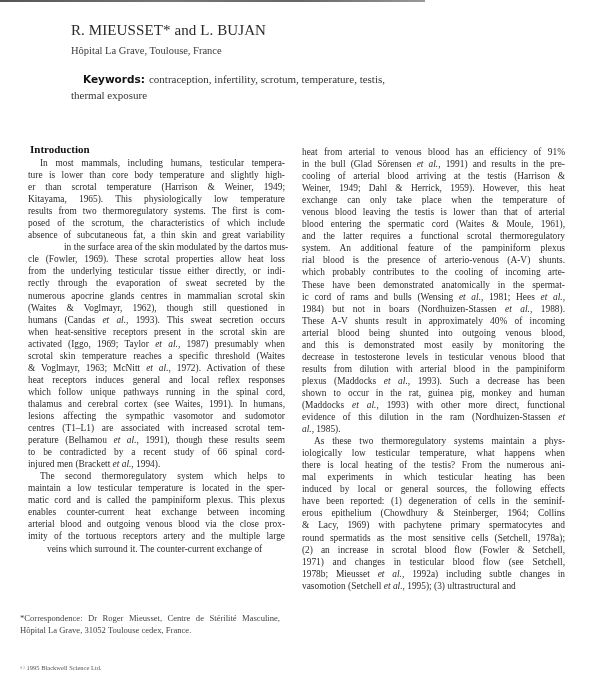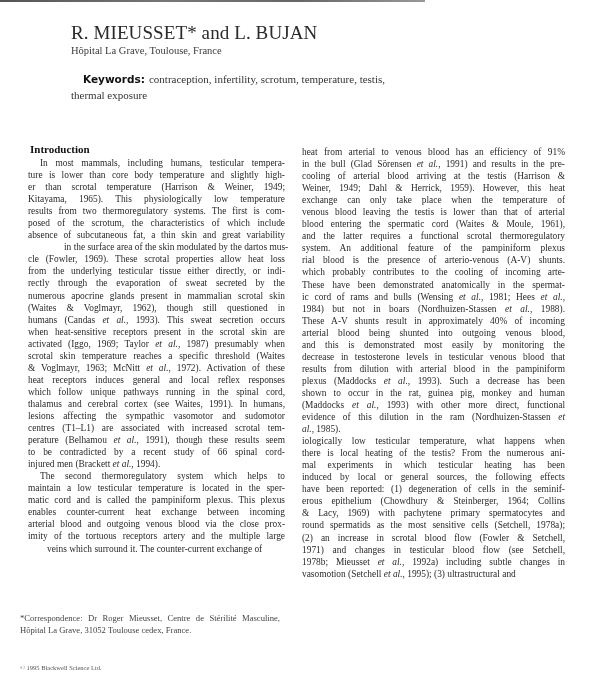--- a/index.html
+++ b/index.html
@@ -7,21 +7,21 @@
     width: 600px; height: 695px; position: relative; overflow: hidden;
     font-family: "Liberation Serif", "DejaVu Serif", serif;
     color: #2b2b2b;
   }
   .top-rule {
     position: absolute; left: 0; top: 0; width: 425px; height: 2px;
     background: linear-gradient(90deg, #555 0%, #777 40%, #666 70%, #999 100%);
   }
   .authors {
     position: absolute; left: 71px; top: 22px;
-    font-size: 19px; letter-spacing: 0.1px; color: #2a2a2a;
+    font-size: 15px; letter-spacing: 0.1px; color: #2a2a2a;
   }
   .affil {
     position: absolute; left: 71px; top: 45px;
     font-size: 10.5px; color: #3a3a3a;
   }
   .keywords {
     position: absolute; left: 71px; top: 72px; width: 340px;
     font-size: 11px; line-height: 15.5px; color: #333;
     text-indent: 12px;
   }
@@ -74,21 +74,21 @@
         <span class="line" style="text-indent: 0px;">ture is lower than core body temperature and slightly high-</span>
         <span class="line" style="text-indent: 0px;">er than scrotal temperature (Harrison &amp; Weiner, 1949;</span>
         <span class="line" style="text-indent: 0px;">Kitayama, 1965). This physiologically low temperature</span>
         <span class="line" style="text-indent: 0px;">results from two thermoregulatory systems. The first is com-</span>
         <span class="line" style="text-indent: 0px;">posed of the scrotum, the characteristics of which include</span>
         <span class="line" style="text-indent: 0px;">absence of subcutaneous fat, a thin skin and great variability</span>
         <span class="line" style="text-indent: 0px; padding-left: 36px;">in the surface area of the skin modulated by the dartos mus-</span>
         <span class="line" style="text-indent: 0px;">cle (Fowler, 1969). These scrotal properties allow heat loss</span>
         <span class="line" style="text-indent: 0px;">from the underlying testicular tissue either directly, or indi-</span>
         <span class="line" style="text-indent: 0px;">rectly through the evaporation of sweat secreted by the</span>
-        <span class="line" style="text-indent: 0px;">numerous apocrine glands present in mammalian scrotal skin</span>
+        <span class="line" style="text-indent: 0px;">numerous apocrine glands centres in mammalian scrotal skin</span>
         <span class="line" style="text-indent: 0px;">(Waites &amp; Voglmayr, 1962), though still questioned in</span>
         <span class="line" style="text-indent: 0px;">humans (Candas <i>et al.</i>, 1993). This sweat secretion occurs</span>
         <span class="line" style="text-indent: 0px;">when heat-sensitive receptors present in the scrotal skin are</span>
         <span class="line" style="text-indent: 0px;">activated (Iggo, 1969; Taylor <i>et al.</i>, 1987) presumably when</span>
         <span class="line" style="text-indent: 0px;">scrotal skin temperature reaches a specific threshold (Waites</span>
         <span class="line" style="text-indent: 0px;">&amp; Voglmayr, 1963; McNitt <i>et al.</i>, 1972). Activation of these</span>
         <span class="line" style="text-indent: 0px;">heat receptors induces general and local reflex responses</span>
         <span class="line" style="text-indent: 0px;">which follow unique pathways running in the spinal cord,</span>
         <span class="line" style="text-indent: 0px;">thalamus and cerebral cortex (see Waites, 1991). In humans,</span>
         <span class="line" style="text-indent: 0px;">lesions affecting the sympathic vasomotor and sudomotor</span>
@@ -131,20 +131,21 @@
         <span class="line" style="text-indent: 0px;">and this is demonstrated most easily by monitoring the</span>
         <span class="line" style="text-indent: 0px;">decrease in testosterone levels in testicular venous blood that</span>
         <span class="line" style="text-indent: 0px;">results from dilution with arterial blood in the pampiniform</span>
         <span class="line" style="text-indent: 0px;">plexus (Maddocks <i>et al.</i>, 1993). Such a decrease has been</span>
         <span class="line" style="text-indent: 0px;">shown to occur in the rat, guinea pig, monkey and human</span>
         <span class="line" style="text-indent: 0px;">(Maddocks <i>et al.</i>, 1993) with other more direct, functional</span>
         <span class="line" style="text-indent: 0px;">evidence of this dilution in the ram (Nordhuizen-Stassen <i>et</i></span>
         <span class="line last" style="text-indent: 0px;"><i>al.</i>, 1985).</span>
       </p>
       <p>
+        <span class="line">As these two thermoregulatory systems maintain a phys-</span>
         <span class="line" style="text-indent: 0px;">iologically low testicular temperature, what happens when</span>
         <span class="line" style="text-indent: 0px;">there is local heating of the testis? From the numerous ani-</span>
         <span class="line" style="text-indent: 0px;">mal experiments in which testicular heating has been</span>
         <span class="line" style="text-indent: 0px;">induced by local or general sources, the following effects</span>
         <span class="line" style="text-indent: 0px;">have been reported: (1) degeneration of cells in the seminif-</span>
         <span class="line" style="text-indent: 0px;">erous epithelium (Chowdhury &amp; Steinberger, 1964; Collins</span>
         <span class="line" style="text-indent: 0px;">&amp; Lacy, 1969) with pachytene primary spermatocytes and</span>
         <span class="line" style="text-indent: 0px;">round spermatids as the most sensitive cells (Setchell, 1978a);</span>
         <span class="line" style="text-indent: 0px;">(2) an increase in scrotal blood flow (Fowler &amp; Setchell,</span>
         <span class="line" style="text-indent: 0px;">1971) and changes in testicular blood flow (see Setchell,</span>

